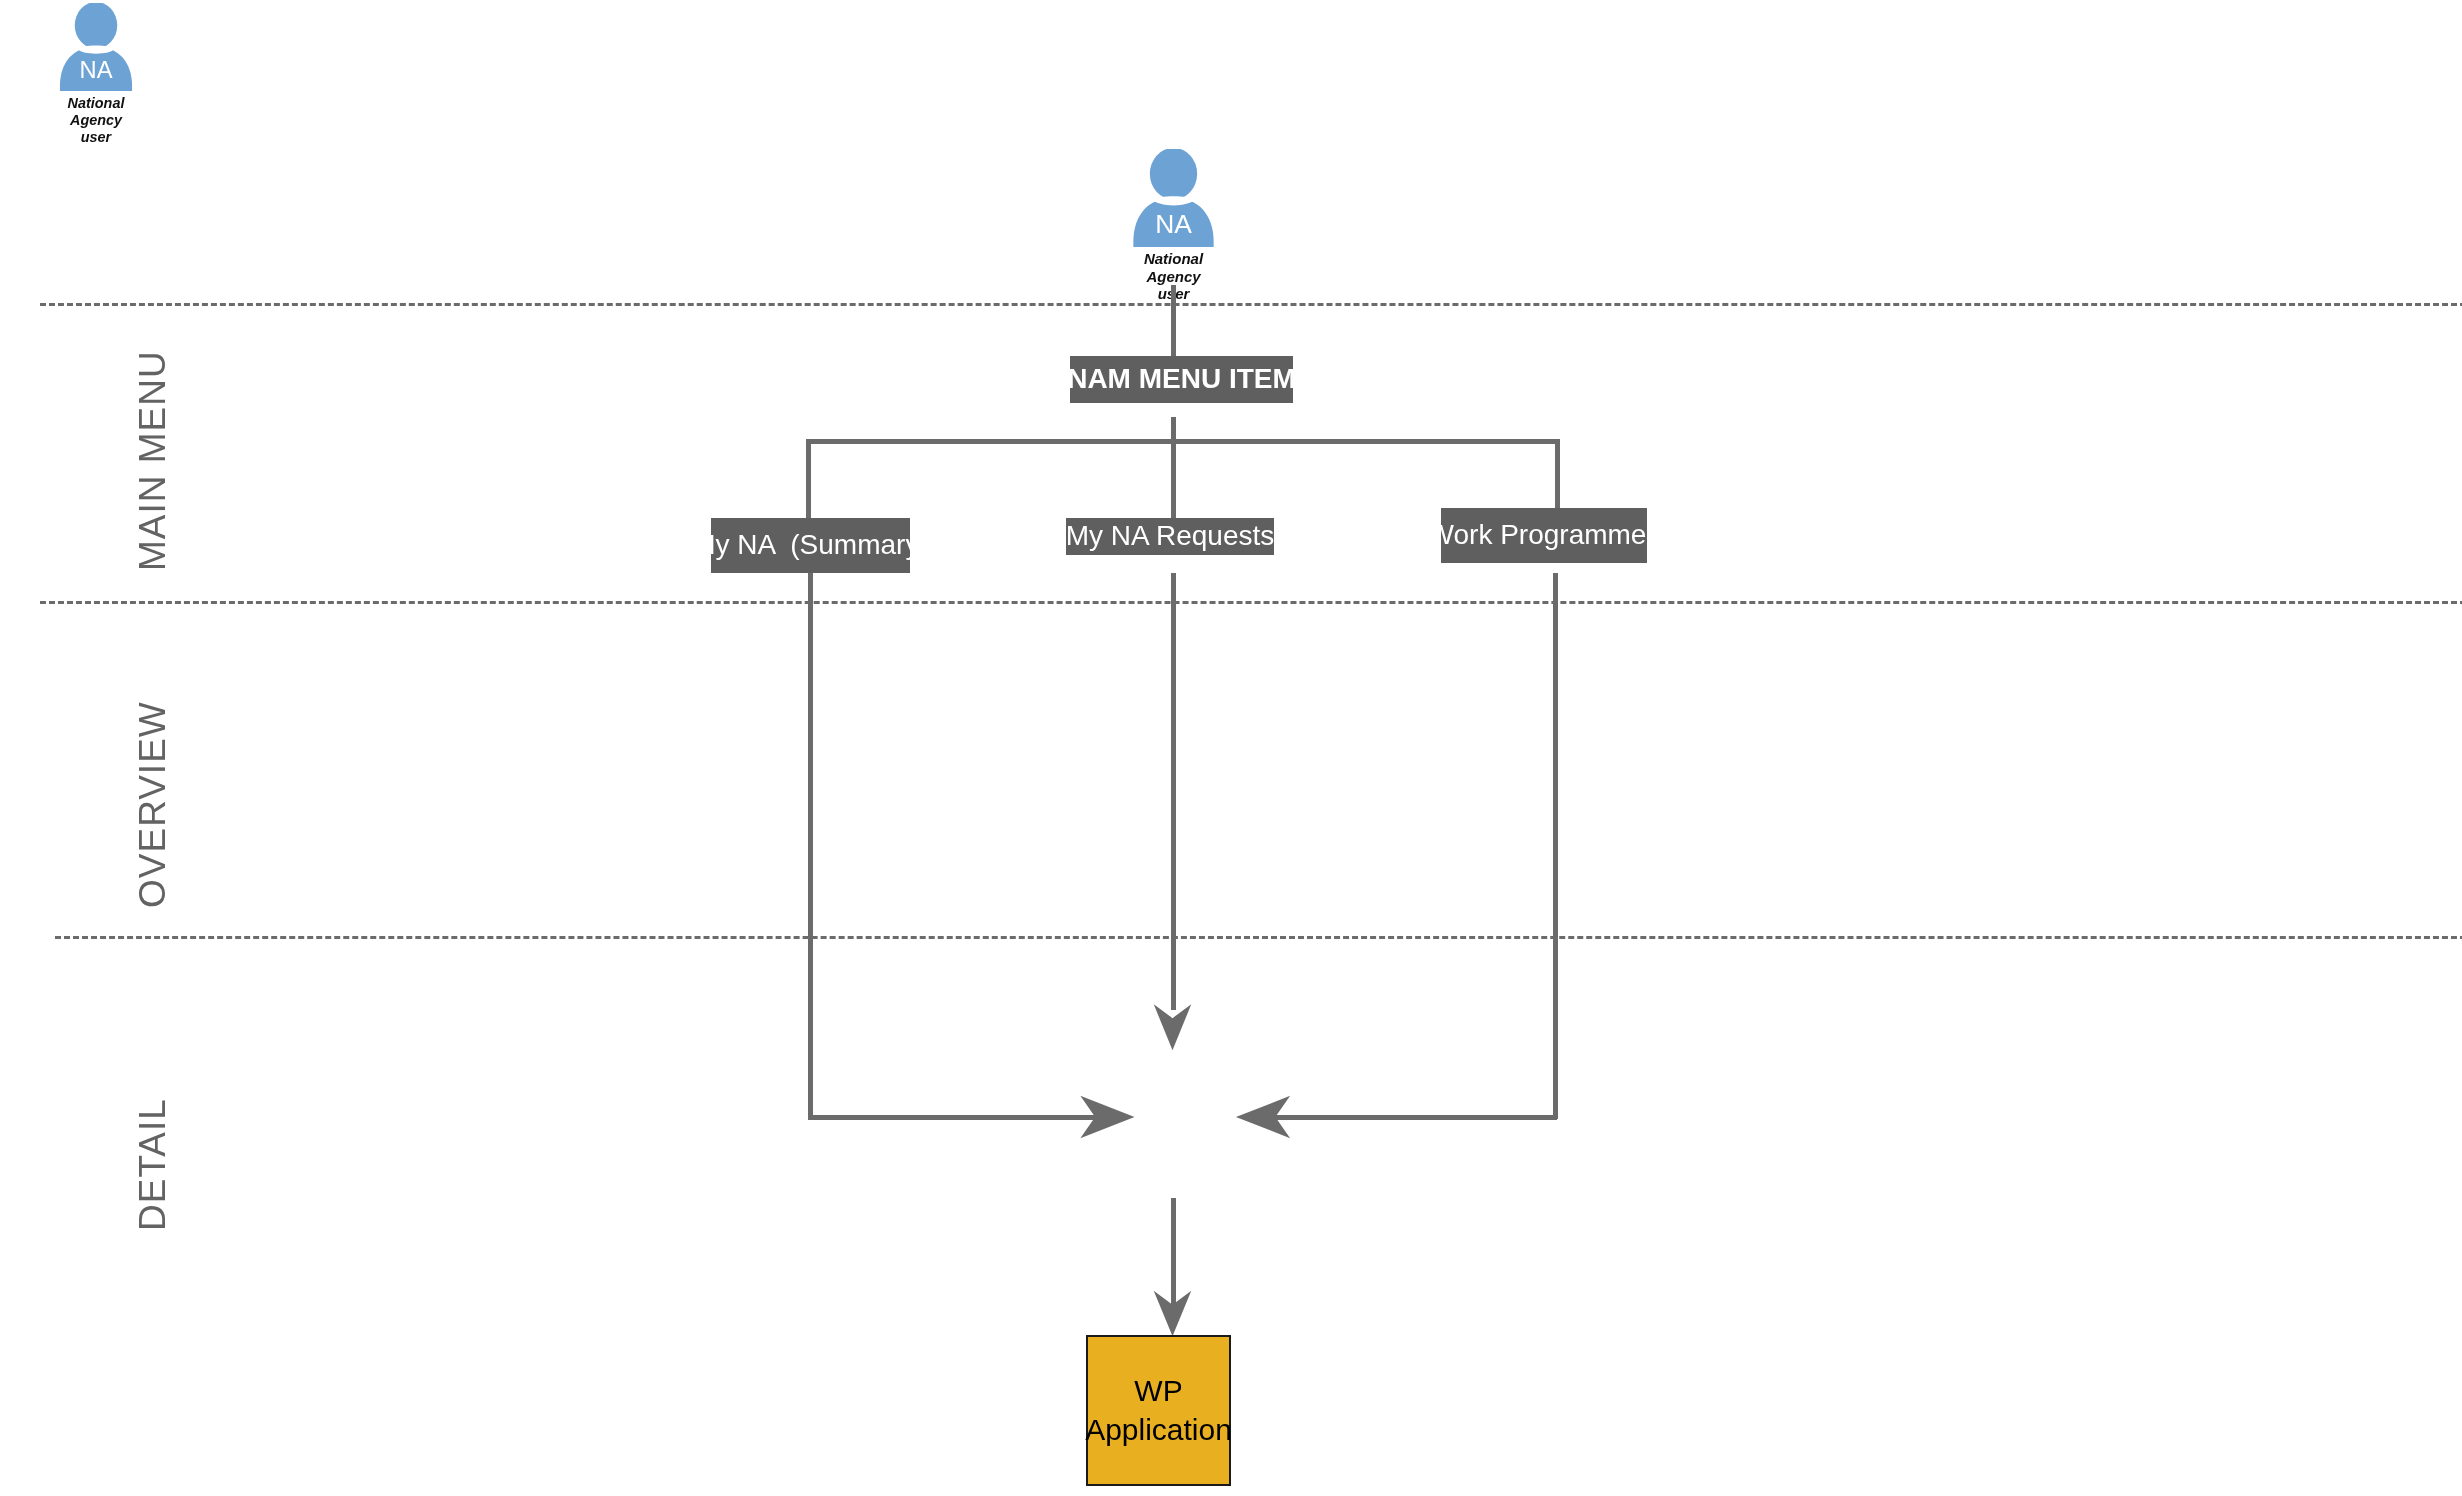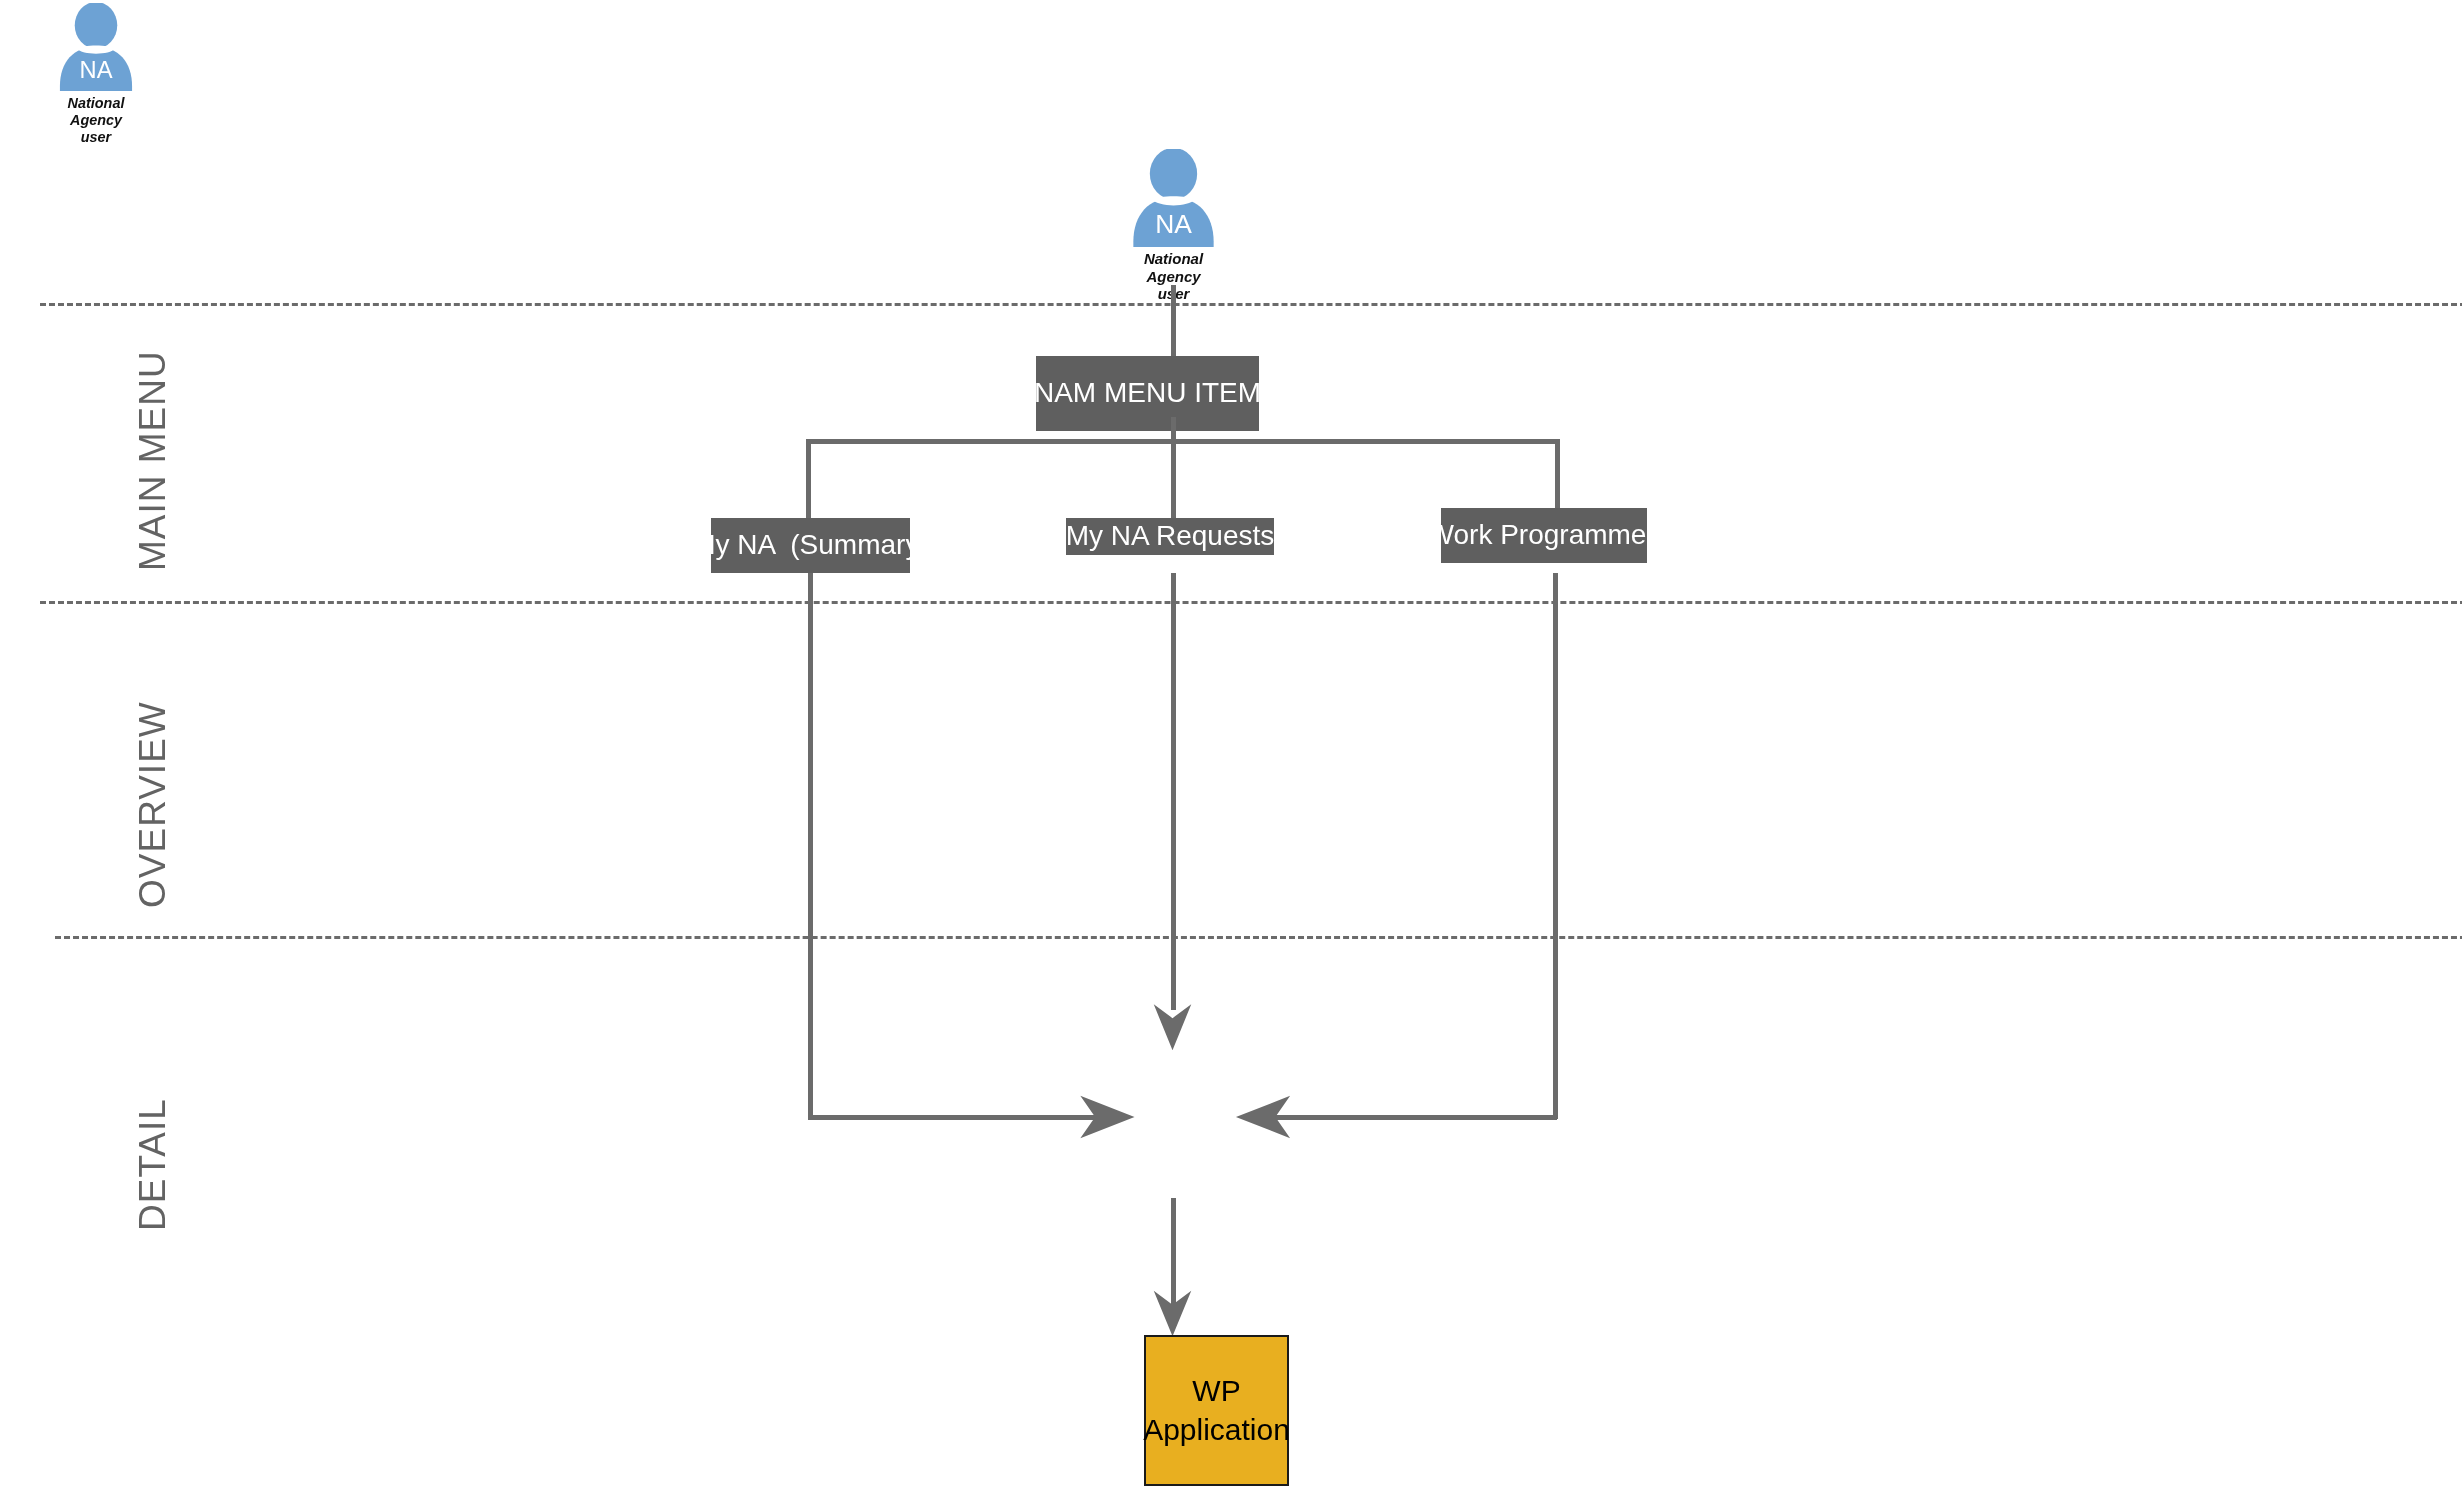--- a/index.html
+++ b/index.html
@@ -156,21 +156,21 @@
   <div class="lane-sep" style="left:0px;  top:303px;  width:2462px;"></div>
   <div class="lane-sep" style="left:0px;  top:601px; width:2462px;"></div>
   <div class="lane-sep" style="left:15px; top:936px; width:2447px;"></div>
 
   <div class="lane-label" style="left:92px; top:571px;">MAIN  MENU</div>
   <div class="lane-label" style="left:92px; top:908px;">OVERVIEW</div>
   <div class="lane-label" style="left:92px; top:1231px;">DETAIL</div>
 
   <div class="conn-v" style="left:1131px; top:285px; height:73px;"></div>
 
-  <div class="menu-box" style="left:996px; top:356px; width:223px; height:75px;">NAM MENU ITEM</div>
+  <div class="menu-box" style="left:1030px; top:356px; width:223px; height:47px;font-weight:bold;">NAM MENU ITEM</div>
 
   <div class="conn-v" style="left:1131px; top:417px; height:27px;"></div>
 
   <div class="conn-h" style="left:766px; top:439px; width:753px;"></div>
 
   <div class="conn-v" style="left:766px; top:439px; height:82px;"></div>
 
   <div class="conn-v" style="left:1131px; top:439px; height:82px;"></div>
 
   <div class="conn-v" style="left:1515px; top:439px; height:82px;"></div>
@@ -195,17 +195,17 @@
   <svg class="arrow-svg" style="left:1093px; top:998px; width:79px; height:60px;" viewBox="0 0 160 120" width="79" height="60">
     <polygon points="80,105 42,12 80,40 118,12" fill="#6b6b6b"></polygon>
   </svg>
 
 
   <div class="conn-v" style="left:1131px; top:1198px; height:107px;"></div>
   <svg class="arrow-svg" style="left:1093px; top:1288px; width:79px; height:60px;" viewBox="0 0 160 120" width="79" height="60">
     <polygon points="80,97 42,5 80,33 118,5" fill="#6b6b6b"></polygon>
   </svg>
 
-  <div class="detail-box" style="left:1104px; top:1335px; width:145px; height:151px;">WP
+  <div class="detail-box" style="left:1046px; top:1335px; width:145px; height:151px;">WP
 Application</div>
 
 </div>
 
 
 </body></html>

